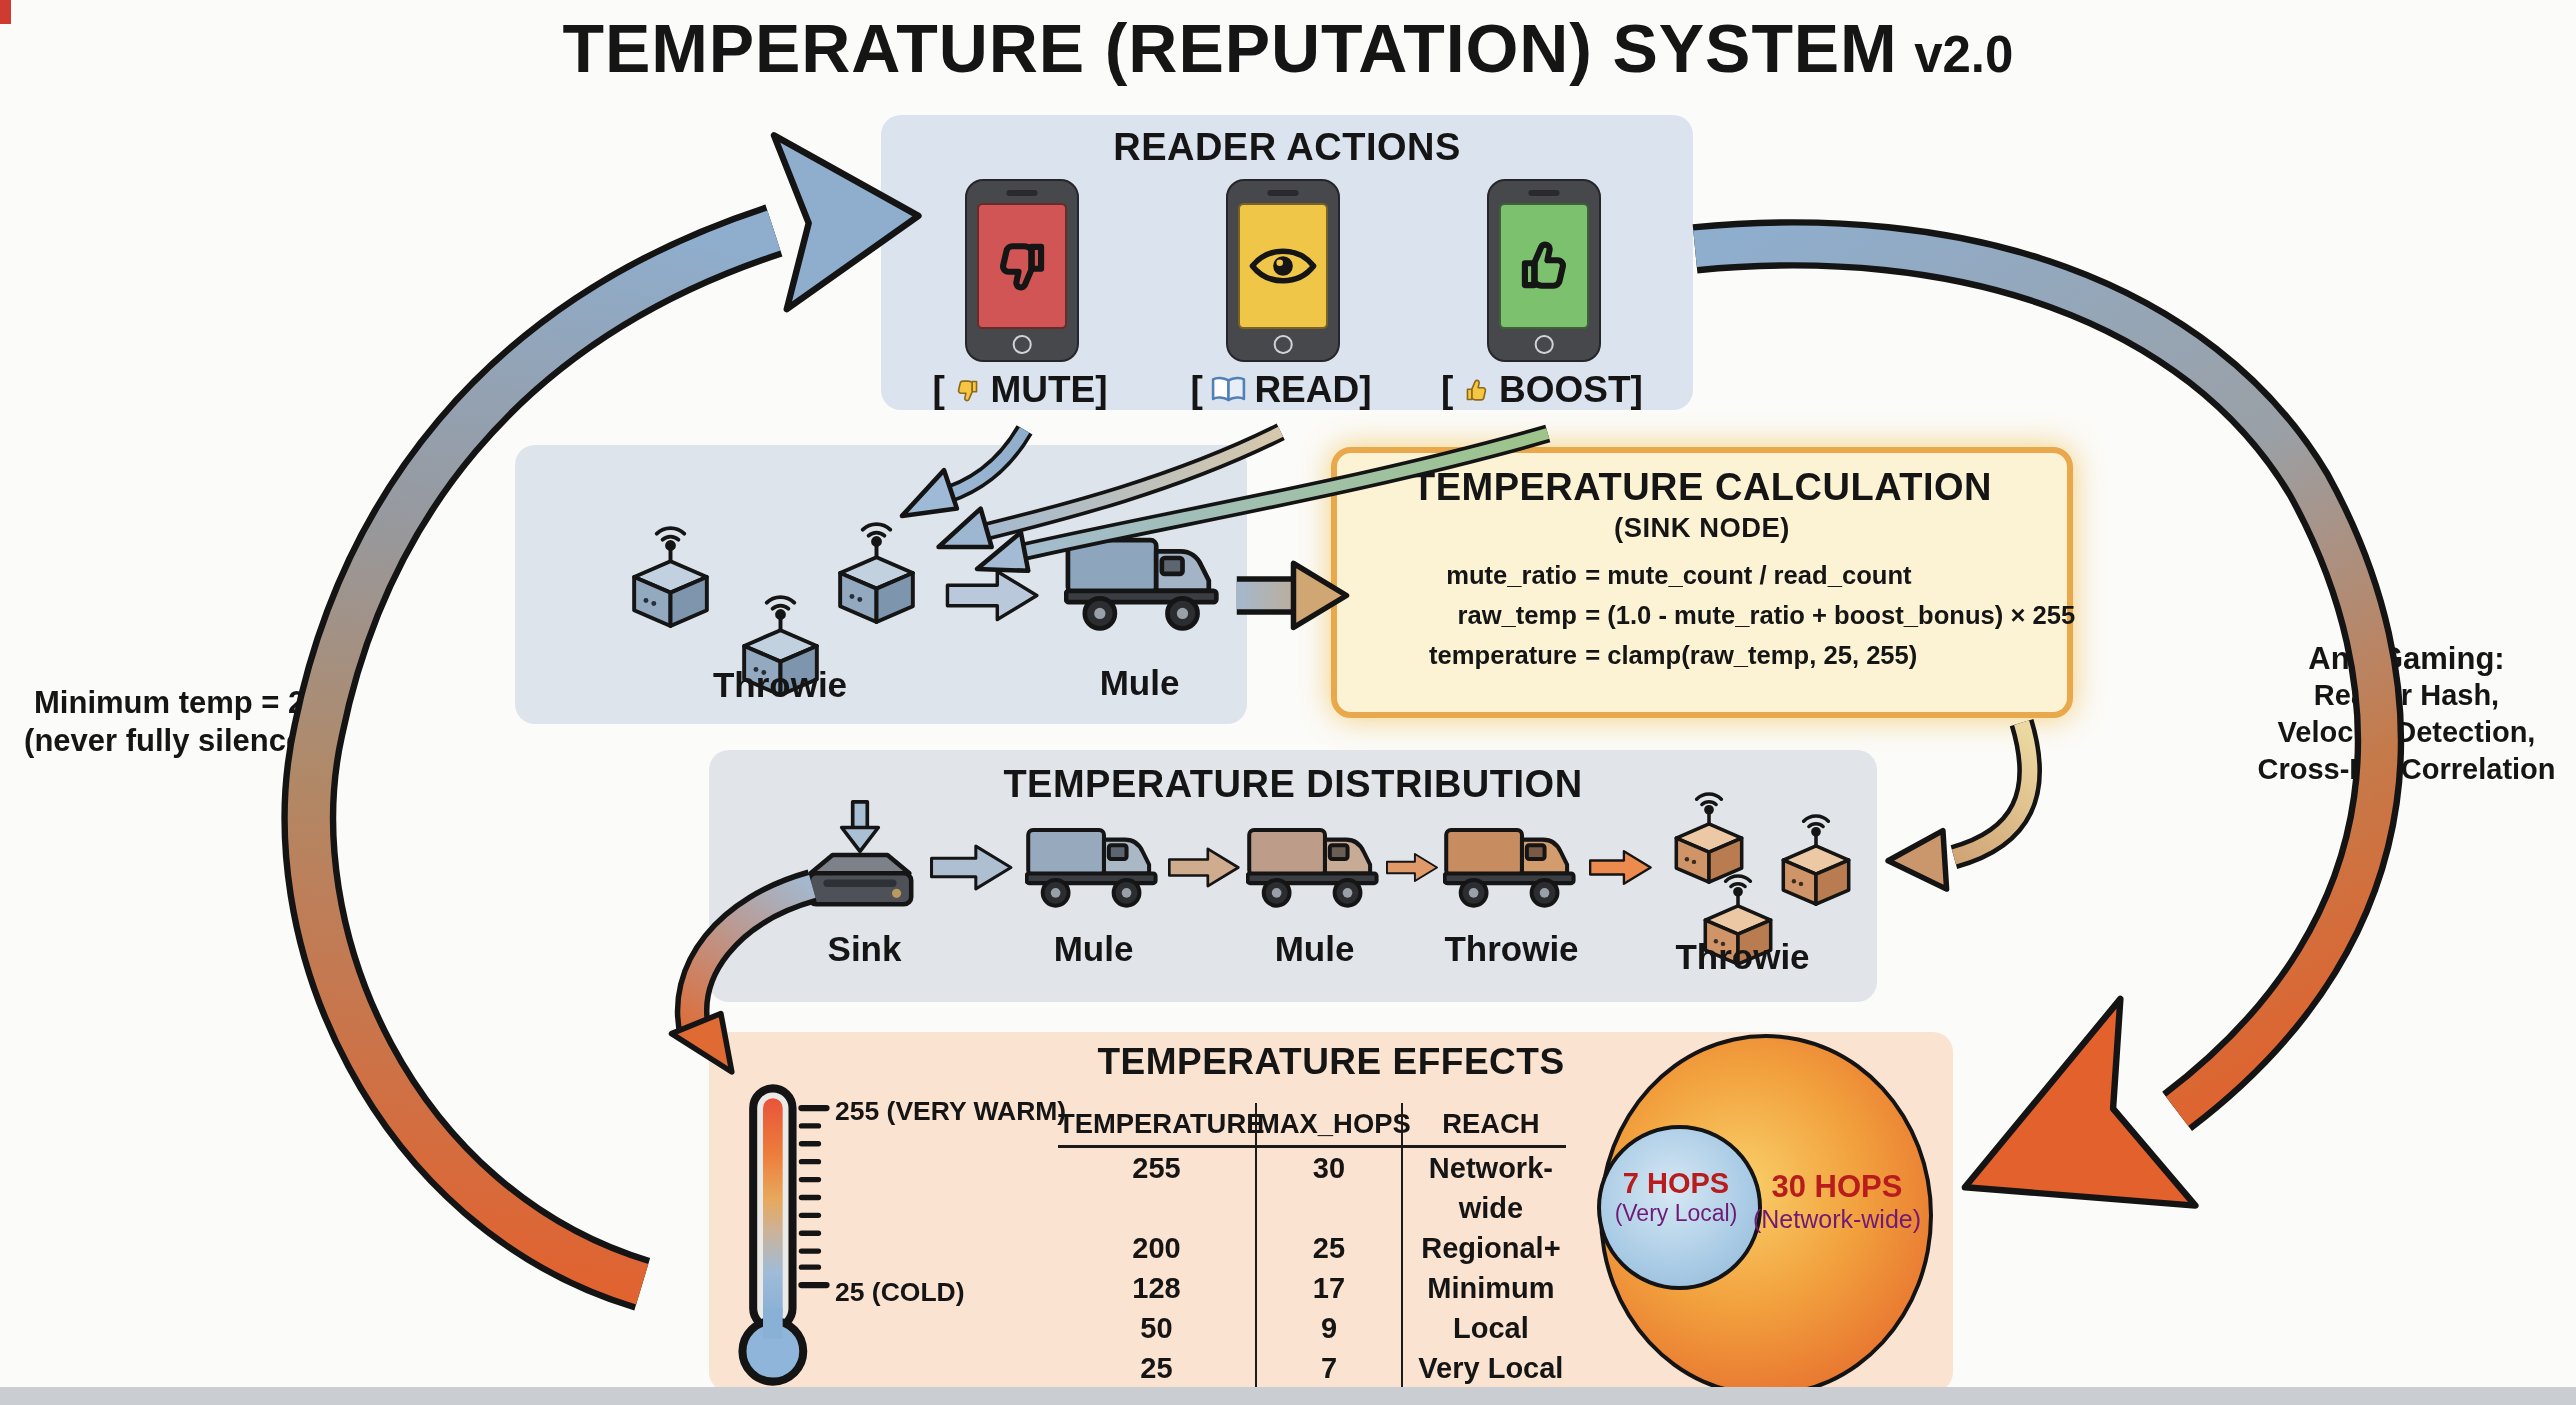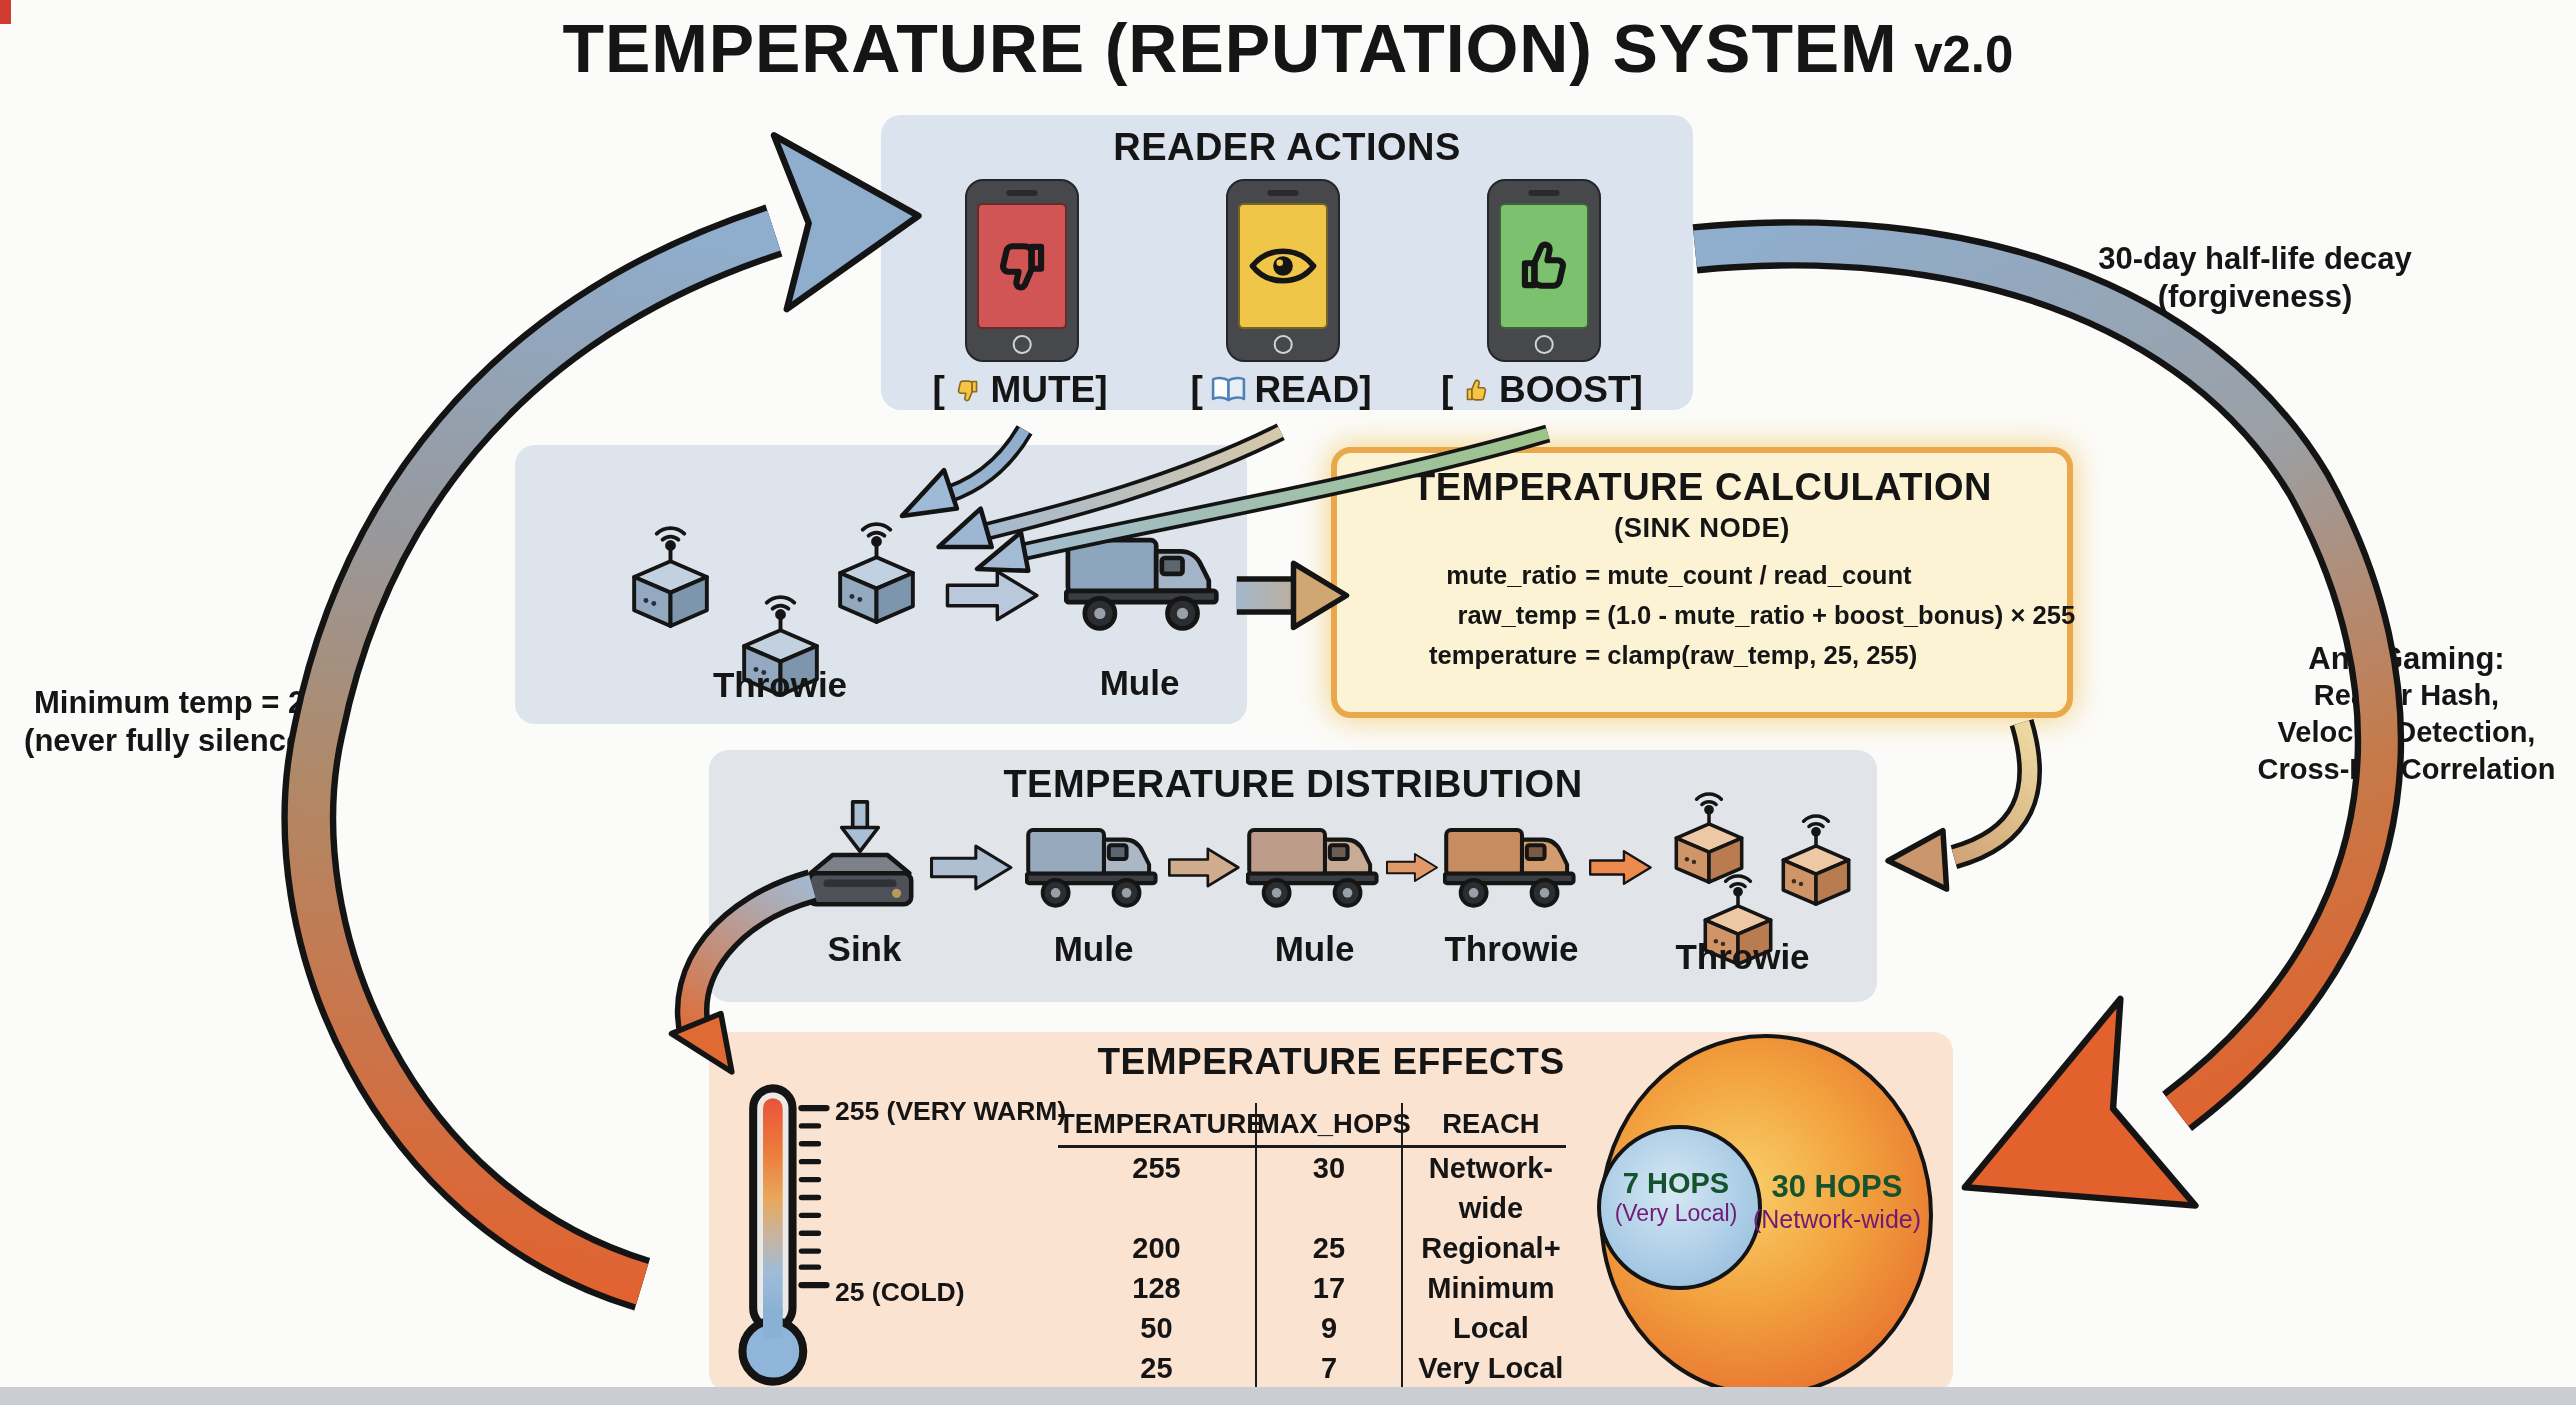--- a/index.html
+++ b/index.html
@@ -30,21 +30,21 @@
   
   .fx-table{position:absolute;display:grid;grid-template-columns:197px 146px 165px;}
   .fx-cell{font-size:29px;font-weight:600;text-align:center;line-height:40px;}
   .fx-head{font-size:27.4px;font-weight:800;line-height:42px;border-bottom:3.7px solid #1b1b1b;}
   .fx-left{text-align:center;padding-left:12.8px;}
   .col-line{border-left:2.7px solid #1b1b1b;}
   
   .venn-outer{position:absolute;border-radius:50%;border:4.6px solid #141414;background:radial-gradient(circle at 42% 42%, #f9d06a 0%, #f2a23e 42%, #e87630 78%, #e25d1f 100%);}
   .venn-inner{position:absolute;border-radius:50%;border:4.6px solid #141414;background:radial-gradient(circle at 45% 40%, #d6e8f4 0%, #a9cbe5 60%, #8fb4d6 100%);}
   .venn-label{position:absolute;text-align:center;color:#17293b;}
-  .venn-l1{font-size:31px;font-weight:800;color:#14532d;}
+  .venn-l1{font-size:31px;font-weight:800;color:#b91c1c;}
   .venn-l2{font-size:25px;font-weight:400;color:#701a75;}
   .annot{position:absolute;text-align:center;font-size:31px;font-weight:600;line-height:38px;}
   .annot-bold{font-weight:800;}
   .thermo-label{position:absolute;font-size:26.5px;font-weight:700;white-space:nowrap;}
   #arrow-overlay{position:absolute;inset:0;pointer-events:none;z-index:6;}
   .icon-svg{display:block;}
   .corner-mark{position:absolute;left:0;top:0;width:11px;height:24px;background:#cf3b31;}
   .bottom-strip{position:absolute;left:0;bottom:0;width:2576px;height:18.3px;background:#caced3;}
   #page-title{position:absolute;left:0;right:0;top:9.1px;display:flex;justify-content:center;align-items:baseline;gap:16.5px;}
   #page-title .t-main{font-size:68px;font-weight:800;letter-spacing:0.9px;}
@@ -403,24 +403,20 @@
     <div class="venn-label" style="left:1018px;top:137px;width:220px;">
       <div class="venn-l1">30 HOPS</div>
       <div class="venn-l2">(Network-wide)</div>
     </div>
   </div>
 
   <div class="annot" style="left:18.3px;top:684px;width:320px;">
     <div>Minimum temp = 25</div>
     <div>(never fully silenced)</div>
   </div>
-  <div class="annot" style="left:2063px;top:240px;width:384px;">
-    <div>30-day half-life decay</div>
-    <div>(forgiveness)</div>
-  </div>
   <div class="annot" style="left:2239px;top:640px;width:335px;font-size:29px;line-height:37px;">
     <div class="annot-bold" style="font-size:31px;">Anti-Gaming:</div>
     <div>Reader Hash,</div>
     <div>Velocity Detection,</div>
     <div>Cross-Lip Correlation</div>
   </div>
 
   <svg id="arrow-overlay" width="2576" height="1405" viewBox="0 0 2816 1536">
     <defs>
       <linearGradient id="gradLeft" gradientUnits="userSpaceOnUse" x1="520" y1="1400" x2="700" y2="260">

